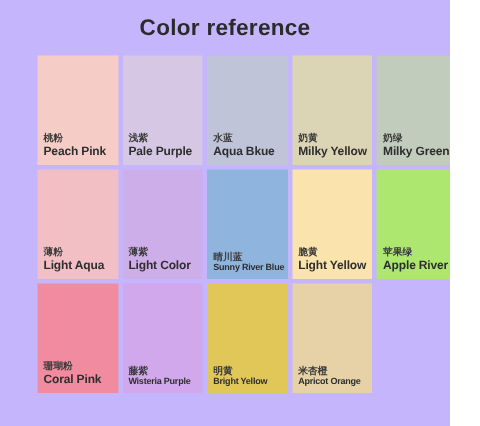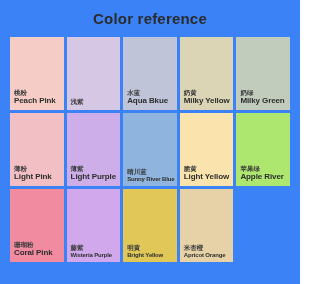--- a/index.html
+++ b/index.html
@@ -11,41 +11,42 @@
     height: 284px;
     background: #ffffff;
     font-family: "Liberation Sans", sans-serif;
     overflow: hidden;
   }
   .page {
     width: 300px;
     height: 284px;
     position: relative;
     box-sizing: border-box;
-    background: #3b82f6;
+    background: #c4b5fd;
   }
   .title {
     text-align: center;
     font-size: 15px;
     font-weight: bold;
     color: #2b2b2b;
     letter-spacing: 0.2px;
     padding-top: 10px;
     padding-bottom: 0;
     line-height: 18px;
     user-select: none;
   }
   .grid {
     width: 280px;
     margin: 0 auto;
     margin-top: 9px;
     display: grid;
     grid-template-columns: repeat(5, 1fr);
     grid-template-rows: repeat(3, 73px);
     gap: 3px 3px;
+    padding-left: 25px;
   }
   .swatch {
     position: relative;
     overflow: hidden;
     box-sizing: border-box;
   }
   .swatch-labels {
     position: absolute;
     left: 4px;
     right: 2px;
@@ -85,20 +86,21 @@
   <div class="grid">
       <div class="swatch" style="background: rgb(245, 205, 198);">
         <div class="swatch-labels">
           <span class="label-cn">桃粉</span>
           <span class="label-en">Peach Pink</span>
         </div>
       </div>
       <div class="swatch" style="background: rgb(214, 200, 228);">
         <div class="swatch-labels">
           <span class="label-cn">浅紫</span>
+          <span class="label-en">Pale Purple</span>
         </div>
       </div>
       <div class="swatch" style="background: rgb(191, 196, 217);">
         <div class="swatch-labels">
           <span class="label-cn">水蓝</span>
           <span class="label-en">Aqua Bkue</span>
         </div>
       </div>
       <div class="swatch" style="background: rgb(219, 213, 181);">
         <div class="swatch-labels">
@@ -108,27 +110,27 @@
       </div>
       <div class="swatch" style="background: rgb(193, 204, 188);">
         <div class="swatch-labels">
           <span class="label-cn">奶绿</span>
           <span class="label-en">Milky Green</span>
         </div>
       </div>
       <div class="swatch" style="background: rgb(242, 191, 196);">
         <div class="swatch-labels">
           <span class="label-cn">薄粉</span>
-          <span class="label-en">Light Pink</span>
+          <span class="label-en">Light Aqua</span>
         </div>
       </div>
       <div class="swatch" style="background: rgb(205, 174, 232);">
         <div class="swatch-labels">
           <span class="label-cn">薄紫</span>
-          <span class="label-en">Light Purple</span>
+          <span class="label-en">Light Color</span>
         </div>
       </div>
       <div class="swatch" style="background: rgb(143, 180, 222);">
         <div class="swatch-labels">
           <span class="label-cn">晴川蓝</span>
           <span class="label-en small">Sunny River Blue</span>
         </div>
       </div>
       <div class="swatch" style="background: rgb(251, 227, 174); text-decoration: underline;">
         <div class="swatch-labels">

